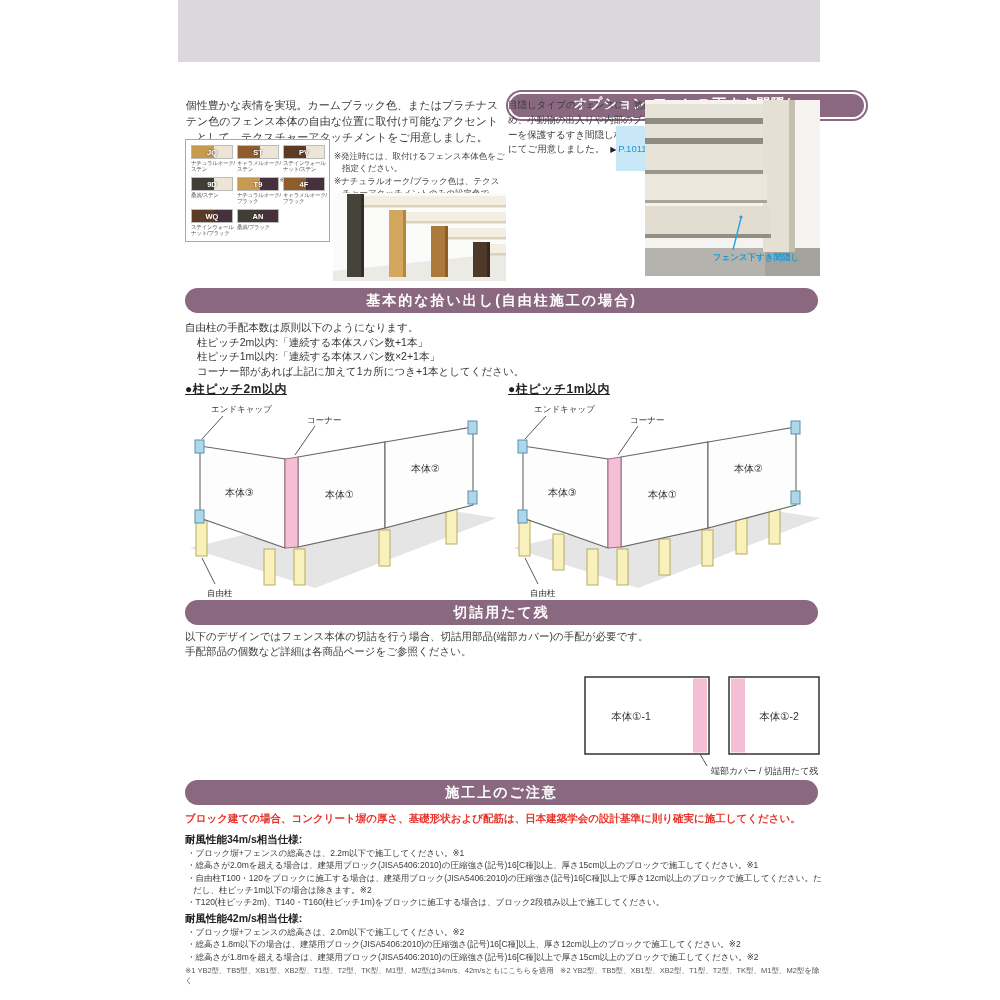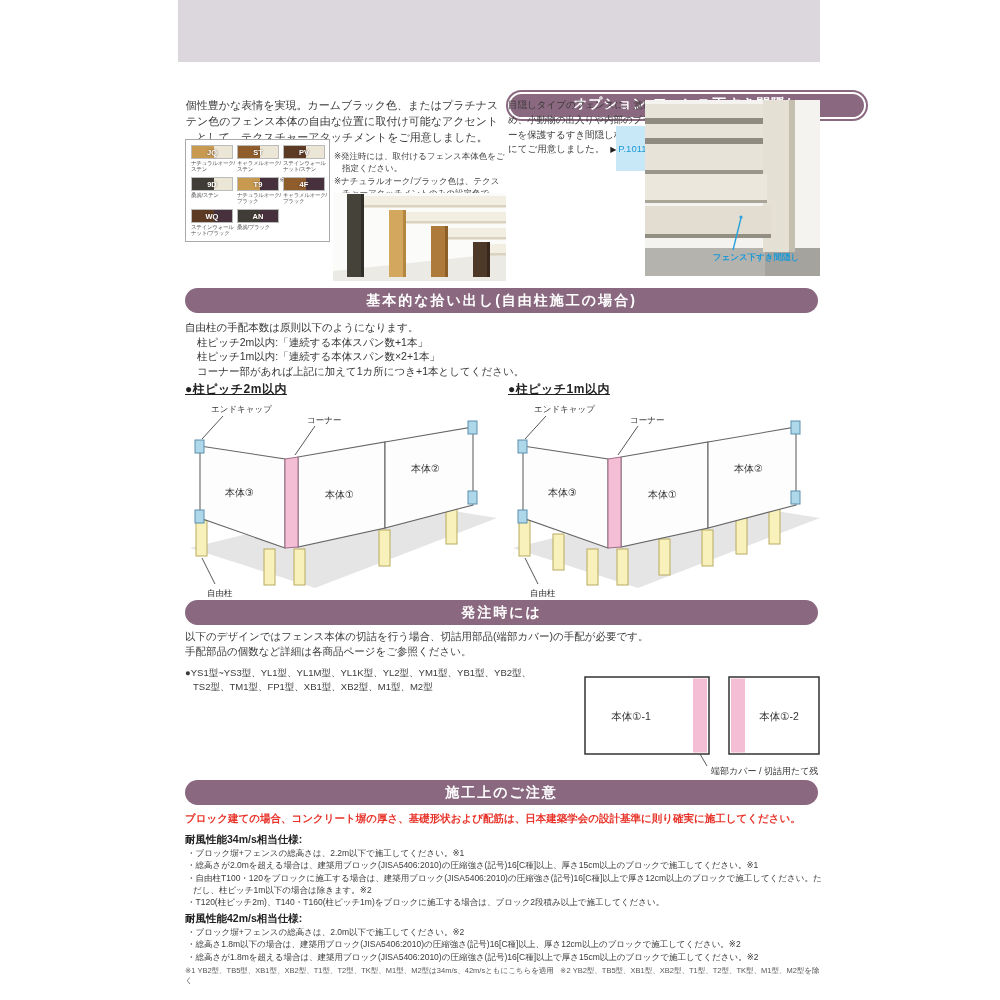--- a/index.html
+++ b/index.html
@@ -280,31 +280,27 @@
     <line class="ldr" x1="130" y1="30" x2="110" y2="59"></line>
     <line class="ldr" x1="17" y1="162" x2="30" y2="188"></line>
     <text class="lbl-s" x="26" y="16">エンドキャップ</text>
     <text class="lbl-s" x="122" y="27">コーナー</text>
     <text class="lbl-s" x="22" y="200">自由柱</text>
     <text class="lbl-m" x="40" y="100">本体③</text>
     <text class="lbl-m" x="140" y="102">本体①</text>
     <text class="lbl-m" x="226" y="76">本体②</text>
   </svg>
 
-  <div class="abs banner" style="top:600px;">発注時には</div>
+  <div class="abs banner" style="top:600px;">切詰用たて残</div>
 
   <div class="abs" style="left:185px; top:629px; width:640px; font-size:10.5px; line-height:15px; color:#3a3a3a;">
     <div>以下のデザインではフェンス本体の切詰を行う場合、切詰用部品(端部カバー)の手配が必要です。</div>
     <div>手配部品の個数など詳細は各商品ページをご参照ください。</div>
   </div>
 
-  <div class="abs models" style="left:185px; top:666px; width:390px;">
-    <div>●YS1型~YS3型、YL1型、YL1M型、YL1K型、YL2型、YM1型、YB1型、YB2型、</div>
-    <div style="padding-left:8px;">TS2型、TM1型、FP1型、XB1型、XB2型、M1型、M2型</div>
-  </div>
 
   <svg class="abs" style="left:583px; top:674px;" width="240" height="102" viewBox="0 0 240 102">
     <rect x="2" y="3" width="124" height="77" fill="#fff" stroke="#333" stroke-width="1.5"></rect>
     <rect x="110" y="4.5" width="14" height="74" fill="#f4bed4"></rect>
     <rect x="146" y="3" width="90" height="77" fill="#fff" stroke="#333" stroke-width="1.5"></rect>
     <rect x="148" y="4.5" width="14" height="74" fill="#f4bed4"></rect>
     <line class="ldr" x1="117" y1="80" x2="124" y2="92"></line>
     <text x="48" y="46" font-size="10.5" text-anchor="middle">本体①-1</text>
     <text x="196" y="46" font-size="10.5" text-anchor="middle">本体①-2</text>
     <text x="128" y="100" font-size="9">端部カバー / 切詰用たて残</text>

